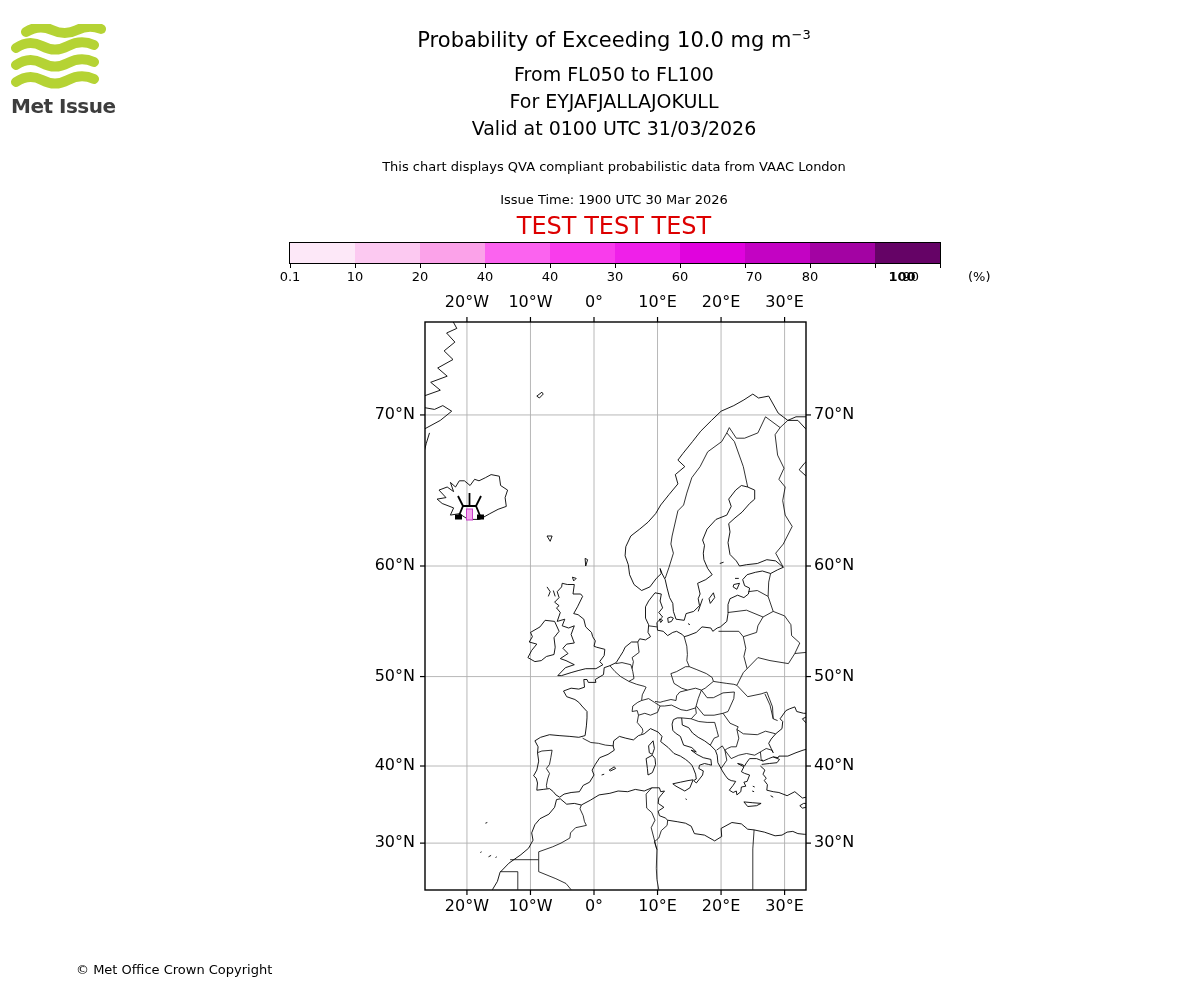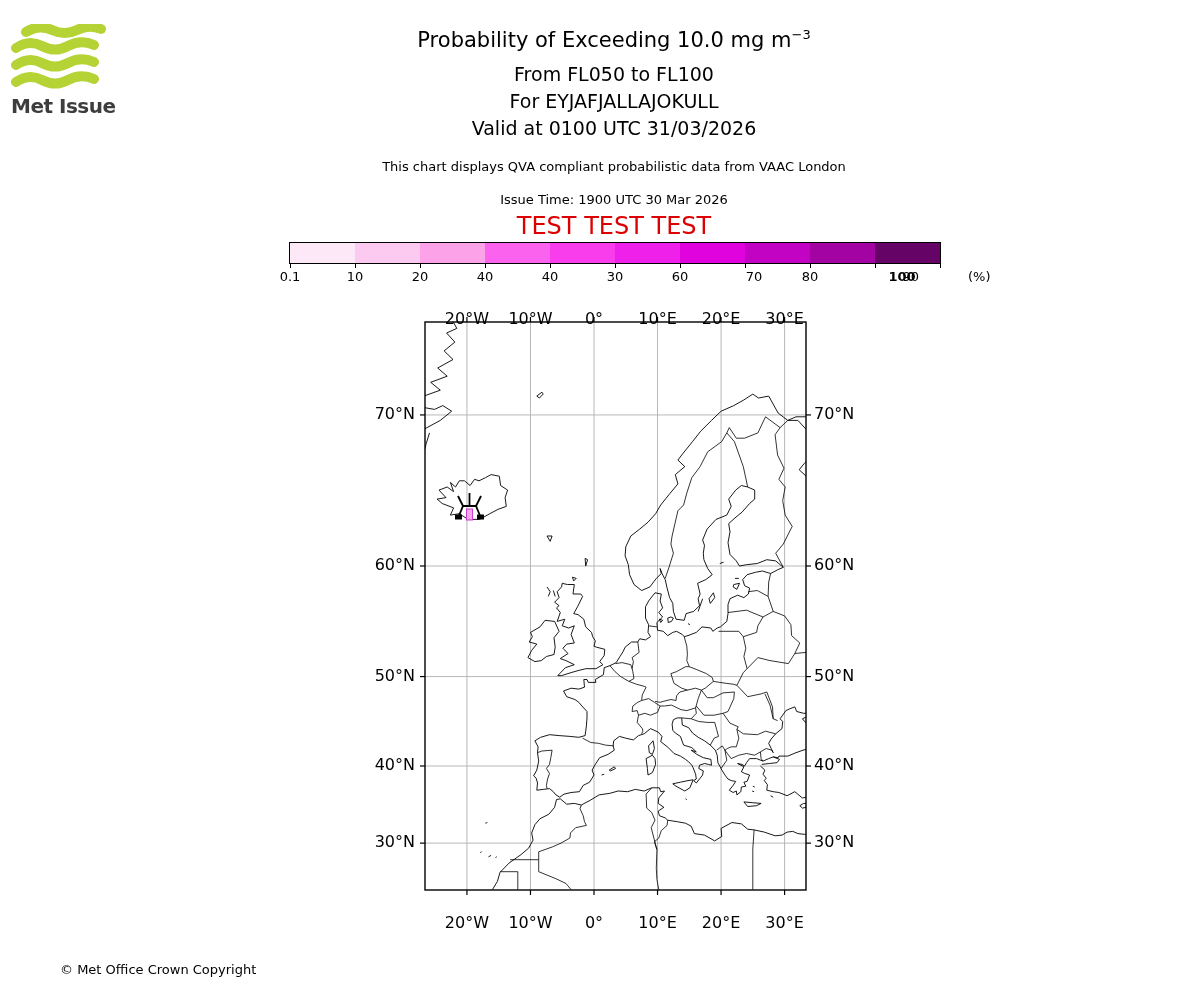--- a/index.html
+++ b/index.html
@@ -11,29 +11,29 @@
   .abs{position:absolute;}
   .ctr{left:14px;width:1200px;text-align:center;}
   #title-line1{top:27px;font-size:21px;}
   #title-line1 sup{font-size:13px;}
   #title-line2{top:63px;font-size:19px;}
   #title-line3{top:90px;font-size:19px;}
   #title-line4{top:117px;font-size:19px;}
   #subtitle{top:159px;font-size:13px;}
   #issue-time{top:192px;font-size:13px;}
   #test-banner{top:212px;font-size:24px;}
-  #copyright{left:60px;top:962px;font-size:13px;}
+  #copyright{left:76px;top:962px;font-size:13px;}
   #colorbar{left:290px;top:243px;width:650px;height:20px;display:flex;
     outline:1.4px solid #000;}
   #colorbar .seg{height:20px;flex:1 1 auto;}
   .cb-tick{width:1px;height:4px;background:#000;top:264px;}
   .cb-label{top:269px;width:44px;text-align:center;font-size:13px;}
   #cb-unit{left:968px;top:269px;font-size:13px;}
   .ax-label{font-size:16px;white-space:nowrap;}
-  .ax-x{width:70px;text-align:center;margin-top:17px;}
+  .ax-x{width:70px;text-align:center;}
   .ax-left{width:60px;text-align:right;}
   .ax-right{width:60px;text-align:left;}
   #logo-text{left:11px;top:94px;font-size:20px;font-weight:bold;color:#3d3d3d;letter-spacing:-0.5px;}
   #map-svg,#logo-svg{position:absolute;pointer-events:none;}
 </style>
 </head>
 <body>
 
 <svg id="logo-svg" style="left:10px;top:24px" width="100" height="70" viewBox="0 0 100 70">
   <g fill="none" stroke="#b5d334" stroke-width="10" stroke-linecap="round">

